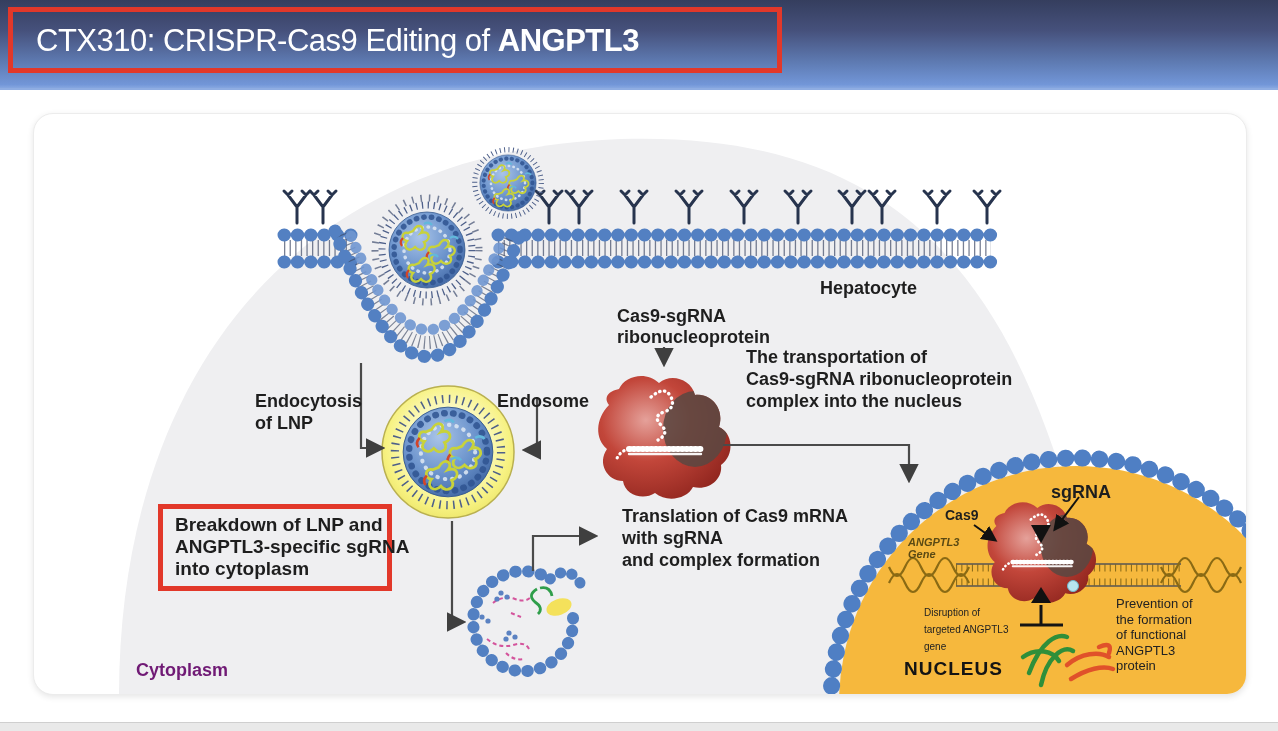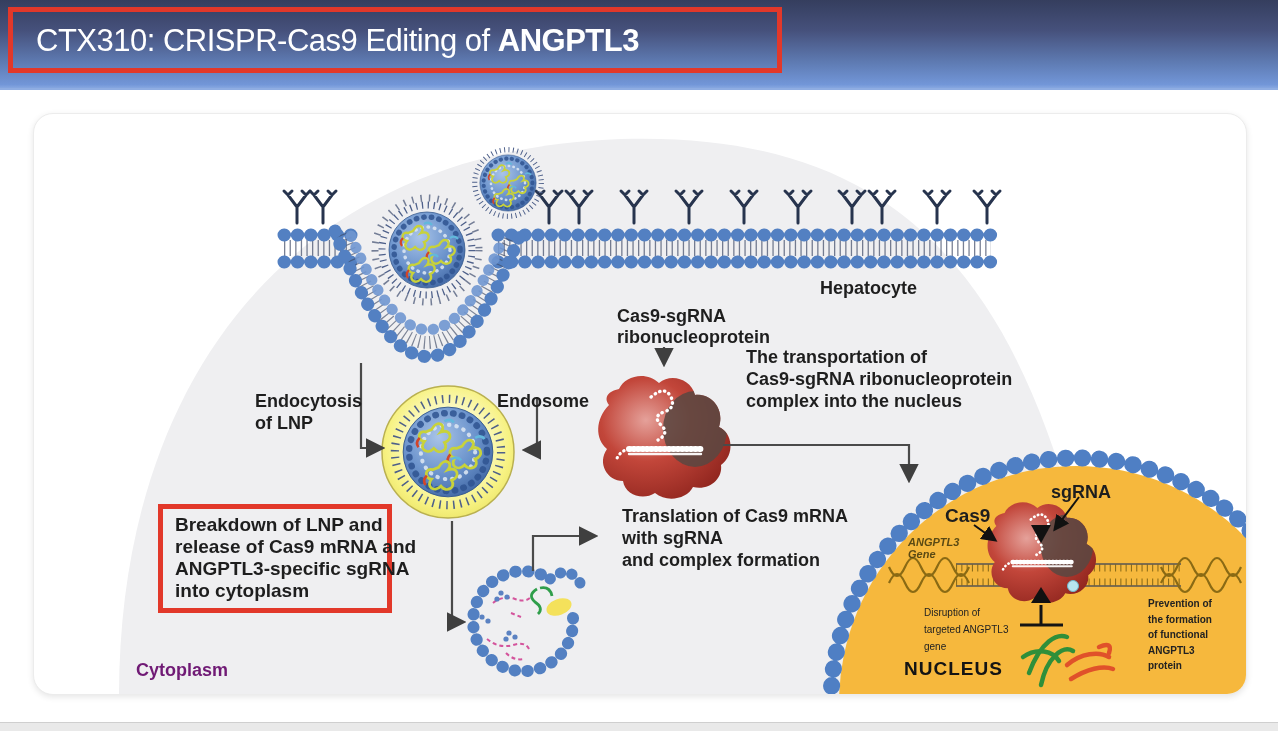--- a/index.html
+++ b/index.html
@@ -36,24 +36,24 @@
   .lbl-endosome{left:497px;top:391px;}
   .lbl-endocytosis{left:255px;top:390px;line-height:22px;}
   .lbl-translation{left:608px;top:505px;line-height:22px;margin-left:14px;}
   .lbl-cytoplasm{left:136px;top:660px;color:#701a75;}
   .alert-box{position:absolute;left:158px;top:504px;width:212px;border:5px solid #e2382a;
              padding:5px 0 6px 12px;z-index:6;font-weight:700;font-size:19px;line-height:22px;color:#1e1e1e;}
   .alert-box div{white-space:nowrap;}
   
   .lbl-nucleus{left:904px;top:658px;font-size:19px;letter-spacing:1px;color:#141414;}
   .lbl-sgrna{left:1051px;top:482px;font-size:18px;}
-  .lbl-cas9{left:945px;top:505px;font-size:19px;}
+  .lbl-cas9{left:945px;top:505px;font-size:14px;}
   .lbl-gene{left:908px;top:536px;font-size:11px;line-height:12px;font-style:italic;color:#5b4a14;}
   .lbl-disruption{left:924px;top:604px;font-size:10px;line-height:17px;font-weight:400;color:#222;}
-  .lbl-prevention{left:1116px;top:596px;font-size:10px;line-height:15.5px;font-weight:700;color:#222;margin-left:32px;}
+  .lbl-prevention{left:1116px;top:596px;font-size:13px;line-height:15.5px;font-weight:400;color:#222;}
 </style>
 </head>
 <body>
 
 <div id="stage">
 
   <div class="titlebar">
     <div class="title-red-box"></div>
     <div class="title-text"><span>CTX310: CRISPR-Cas9 Editing of </span><b>ANGPTL3</b></div>
   </div>
@@ -256,21 +256,20 @@
 
   <div class="lbl lbl-endosome">Endosome</div>
 
   <div class="lbl lbl-endocytosis">
     <div>Endocytosis</div>
     <div>of LNP</div>
   </div>
 
   <div class="alert-box">
     <div>Breakdown of LNP and</div>
-    <div>release of Cas9 mRNA and</div>
     <div>ANGPTL3-specific sgRNA</div>
     <div>into cytoplasm</div>
   </div>
 
   <div class="lbl lbl-translation">
     <div>Translation of Cas9 mRNA</div>
     <div>with sgRNA</div>
     <div>and complex formation</div>
   </div>
 

